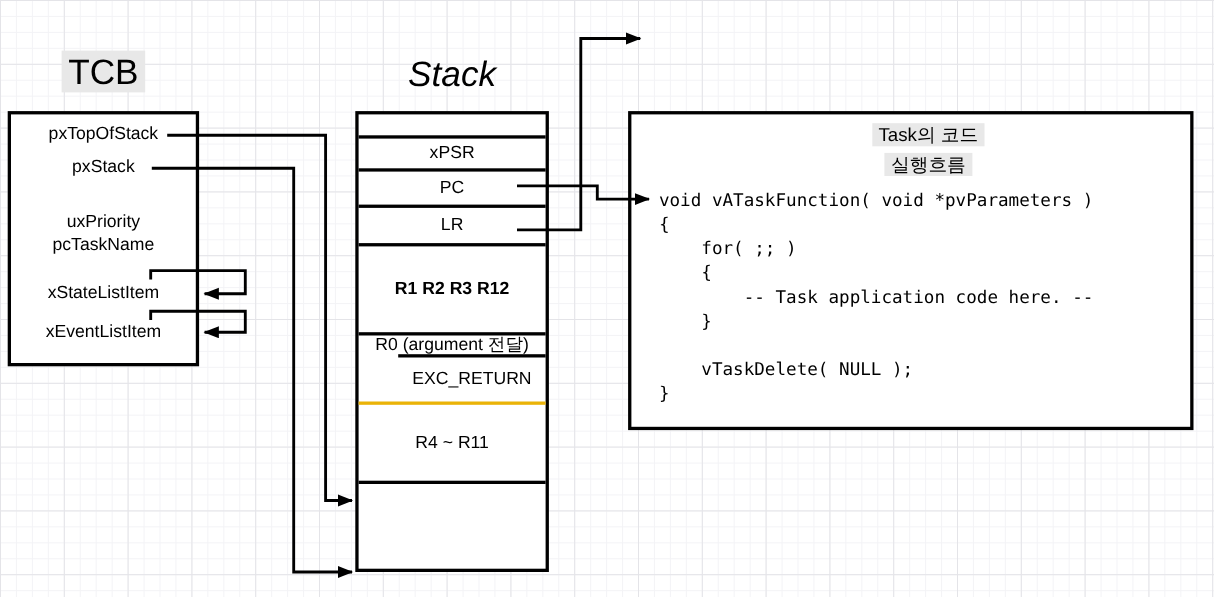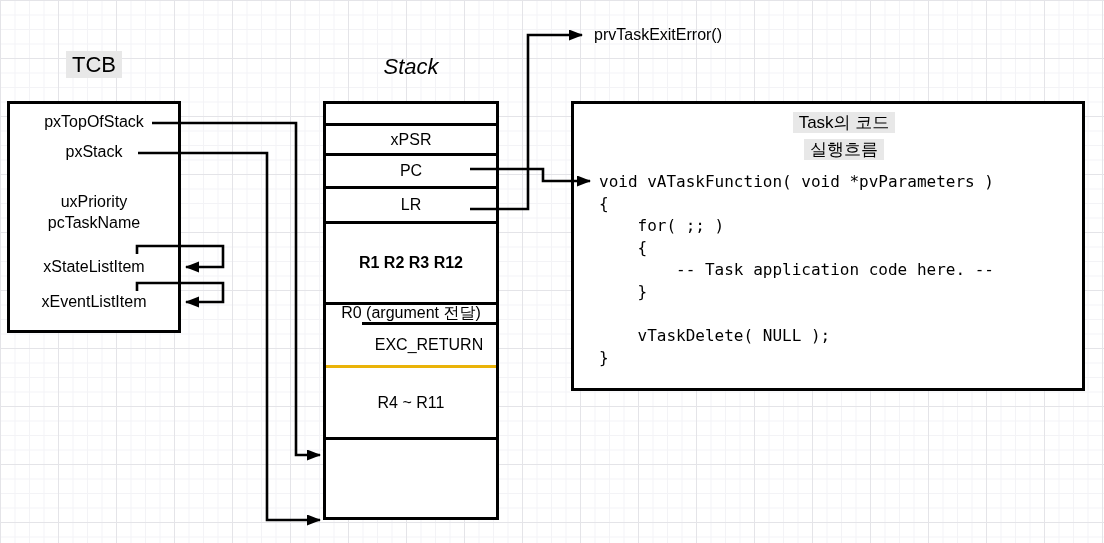--- a/index.html
+++ b/index.html
@@ -16,21 +16,21 @@
       linear-gradient(to bottom, #e4e4e8 1px, transparent 1px) 0 0 / 58px 58px,
       linear-gradient(to right,  #f3f3f6 1px, transparent 1px) 0 0 / 14.5px 14.5px,
       linear-gradient(to bottom, #f3f3f6 1px, transparent 1px) 0 0 / 14.5px 14.5px,
       #ffffff;
   }
 
   .hl { background: #e8e8e8; padding: 1px 6px; }
 
   .title {
     position: absolute;
-    font-size: 22px;
+    font-size: 32px;
     line-height: 32px;
     text-align: center;
   }
   .tcb-title { left: 7px; top: 49px; width: 174px; }
   .stack-title { left: 323px; top: 51px; width: 176px; font-style: italic; }
 
   
   .tcb-box {
     position: absolute;
     left: 7px; top: 101px;
@@ -156,21 +156,20 @@
 {
     for( ;; )
     {
         -- Task application code here. --
     }
 
     vTaskDelete( NULL );
 }</pre>
   </div>
 
-  <div class="exit-label">prvTaskExitError()</div>
 
   <svg class="arrows" width="1104" height="543" viewBox="0 0 1104 543">
     <defs>
       <marker id="ah" markerUnits="userSpaceOnUse" markerWidth="15" markerHeight="12" refX="13" refY="5.5" orient="auto">
         <path d="M0,0 L14,5.5 L0,11 Z" fill="#000"></path>
       </marker>
     </defs>
     <polyline points="152,123 296,123 296,455 320,455" fill="none" stroke="#000" stroke-width="2.6" marker-end="url(#ah)"></polyline>
     <polyline points="138,153 267,153 267,520 320,520" fill="none" stroke="#000" stroke-width="2.6" marker-end="url(#ah)"></polyline>
     <polyline points="470,169 543,169 543,181 590,181" fill="none" stroke="#000" stroke-width="2.6" marker-end="url(#ah)"></polyline>

